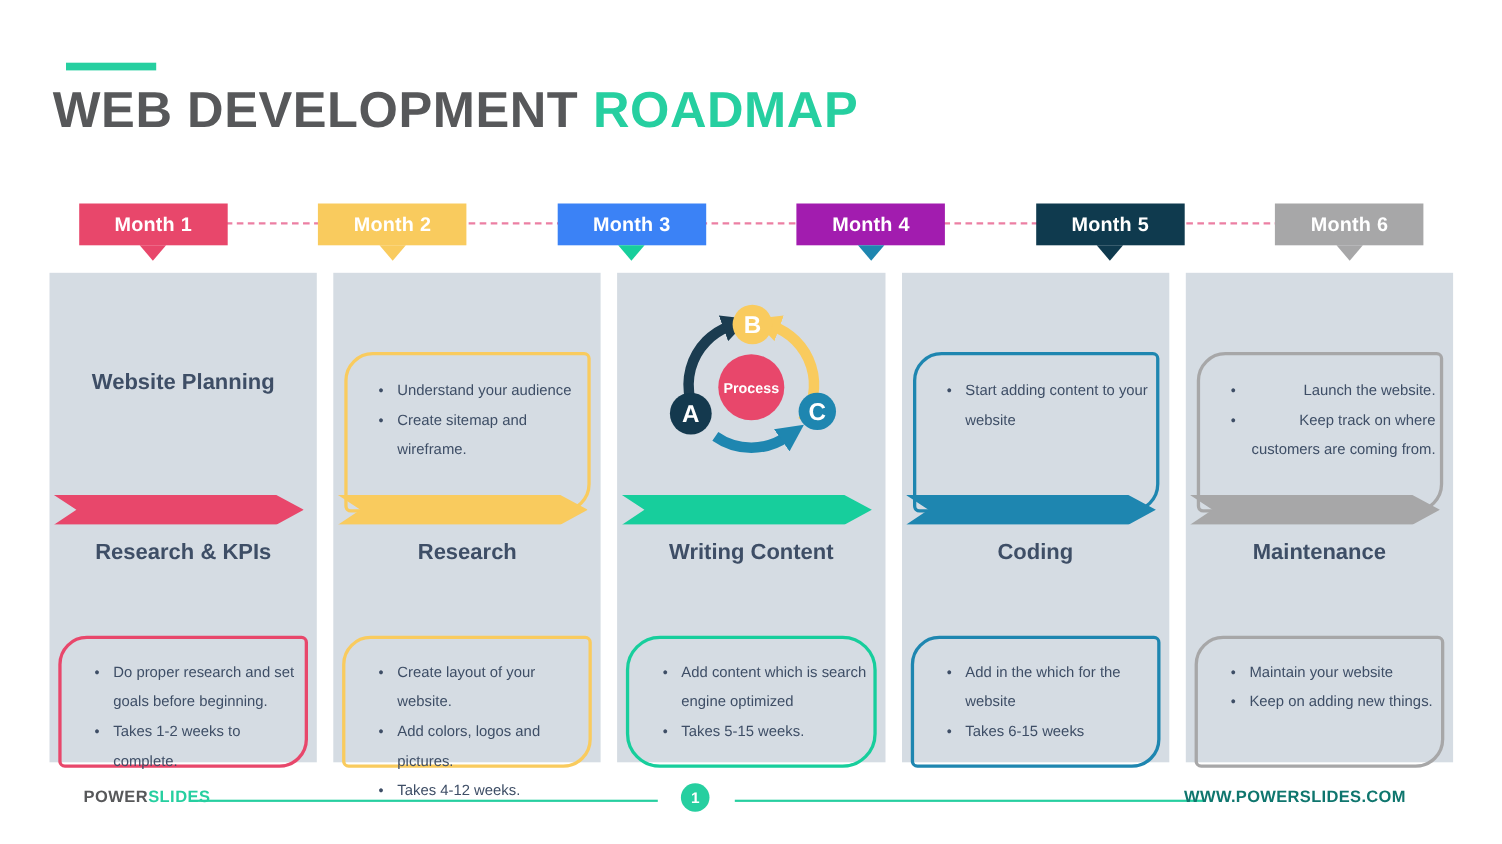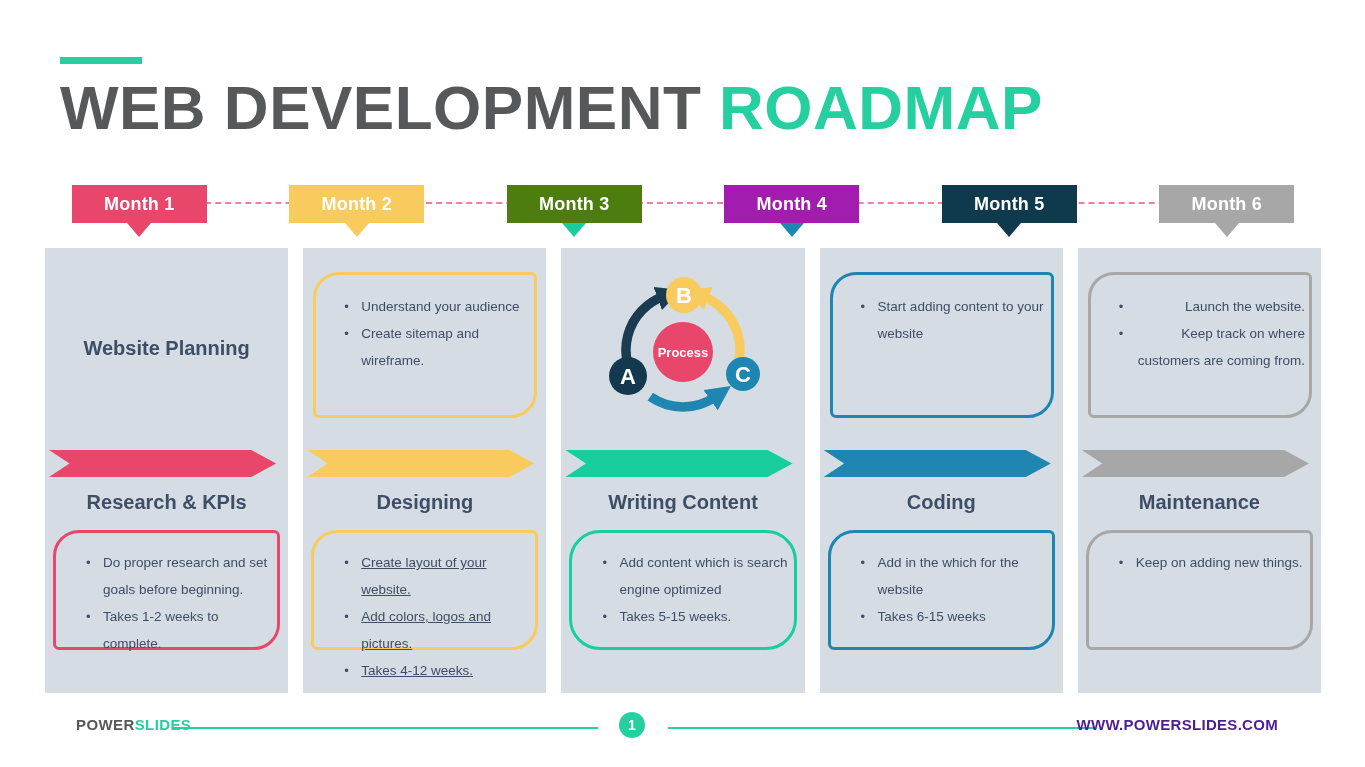--- a/index.html
+++ b/index.html
@@ -6,21 +6,21 @@
   html,body { width:1365px; height:767px; }
   body {
     background:#ffffff;
     font-family:"Liberation Sans","DejaVu Sans",sans-serif;
     position:relative; overflow:hidden;
   }
   .slide { position:absolute; inset:0; }
 
   
   .accent-bar { position:absolute; left:60px; top:57px; width:82px; height:7px; }
-  .title { position:absolute; left:60px; top:72px; font-size:62px; font-weight:800;
+  .title { position:absolute; left:48px; top:72px; font-size:46px; font-weight:800;
            letter-spacing:.5px; white-space:nowrap; }
   .title .t-dark  { }
   .title .t-green { }
 
   
   .dash-line { position:absolute; top:202px; left:145px; right:140px; height:0;
                border-top:2px dashed #EC7FA3; z-index:0; }
   .tabs-row { position:absolute; top:185px; left:45px; right:44px; display:flex; gap:29px; z-index:1; }
   .tab-cell { flex:1; display:flex; justify-content:center; }
   .tab { width:135px; height:38px; position:relative; display:flex; align-items:center; justify-content:center; }
@@ -29,21 +29,21 @@
                   width:0; height:0; border-left:12px solid transparent; border-right:12px solid transparent;
                   border-top:14px solid #000; }
 
   
   .cards-row { position:absolute; top:248px; left:45px; right:44px; display:flex; gap:15px; }
   .card { flex:1; position:relative; height:445px; background:#D5DCE3; color:#3E4E66; }
   .card-top { position:absolute; top:0; left:0; right:0; height:200px;
               display:flex; align-items:center; justify-content:center; }
   .card-heading { font-size:20px; font-weight:bold; line-height:1.6; text-align:center; color:#3E4E66; }
 
-  .round-box { border:3px solid; border-radius:26px 6px 26px 6px; }
+  .round-box { border:3px solid; border-radius:26px 6px 26px 6px;margin-top:48px; }
   .top-box    { position:absolute; top:24px;  left:10px; right:9px;  height:146px; padding:18px 4px 0 10px; }
   .bottom-box { position:absolute; top:282px; left:8px;  right:8px;  height:120px; padding:16px 4px 0 12px; }
 
   ul.bullets { list-style:none; padding-left:18px; }
   ul.bullets li { position:relative; padding-left:17px; font-size:13.5px; line-height:27px; color:#3E4E66; }
   ul.bullets li::before { content:"•"; position:absolute; left:0; top:0; font-size:13px; }
 
   .arrow-banner { position:absolute; top:202px; left:4px; right:12px; height:27px;
                   clip-path:polygon(0 0, 89% 0, 100% 50%, 89% 100%, 0 100%, 9% 50%); }
   .section-title { position:absolute; top:243px; left:0; right:0; text-align:center;
@@ -81,21 +81,21 @@
       <span class="pointer" style="border-top-color: rgb(232, 71, 107);"></span>
     </div>
       </div>
     <div class="tab-cell">
         <div class="tab" style="background-color: rgb(249, 203, 94);">
       <span class="tab-label">Month 2</span>
       <span class="pointer" style="border-top-color: rgb(249, 203, 94);"></span>
     </div>
       </div>
     <div class="tab-cell">
-        <div class="tab" style="background-color: #4d7c0f;">
+        <div class="tab" style="background-color: #3b82f6;">
       <span class="tab-label">Month 3</span>
       <span class="pointer" style="border-top-color: rgb(23, 206, 156);"></span>
     </div>
       </div>
     <div class="tab-cell">
         <div class="tab" style="background-color: #a21caf;">
       <span class="tab-label">Month 4</span>
       <span class="pointer" style="border-top-color: rgb(30, 134, 176);"></span>
     </div>
       </div>
@@ -130,22 +130,22 @@
     </div>
 
     <div class="card">
       <div class="round-box top-box" style="border-color: rgb(249, 203, 94);">
         <ul class="bullets">
           <li>Understand your audience</li>
           <li>Create sitemap and wireframe.</li>
         </ul>
       </div>
       <div class="arrow-banner" style="background-color: rgb(249, 203, 94);"></div>
-      <div class="section-title">Designing</div>
-      <div class="round-box bottom-box" style="border-color: rgb(249, 203, 94); text-decoration: underline;">
+      <div class="section-title">Research</div>
+      <div class="round-box bottom-box" style="border-color: rgb(249, 203, 94);">
         <ul class="bullets">
           <li>Create layout of your website.</li>
           <li>Add colors, logos and pictures.</li>
           <li>Takes 4-12 weeks.</li>
         </ul>
       </div>
     </div>
 
     <div class="card">
       <div class="card-top" style="align-items:flex-start;">
@@ -205,31 +205,32 @@
       <div class="round-box top-box" style="border-color: rgb(167, 167, 168); text-align: right;">
         <ul class="bullets">
           <li>Launch the website.</li>
           <li>Keep track on where customers are coming from.</li>
         </ul>
       </div>
       <div class="arrow-banner" style="background-color: rgb(167, 167, 168);"></div>
       <div class="section-title">Maintenance</div>
       <div class="round-box bottom-box" style="border-color: rgb(167, 167, 168);">
         <ul class="bullets">
+          <li>Maintain your website</li>
           <li>Keep on adding new things.</li>
         </ul>
       </div>
     </div>
   </div>
 
   <div class="footer">
     <div class="brand">
       <span style="color: rgb(87, 88, 90);">POWER</span><span style="color: rgb(38, 207, 160);">SLIDES</span>
     </div>
     <div class="f-line left" style="background-color: rgb(38, 207, 160);"></div>
     <div class="page-circle" style="background-color: rgb(38, 207, 160);">
       <span>1</span>
     </div>
     <div class="f-line right" style="background-color: rgb(38, 207, 160);"></div>
-    <div class="site-url" style="color: #4c1d95;">WWW.POWERSLIDES.COM</div>
+    <div class="site-url" style="color: #0f766e;">WWW.POWERSLIDES.COM</div>
   </div>
 
 </div>
 
 </body></html>

